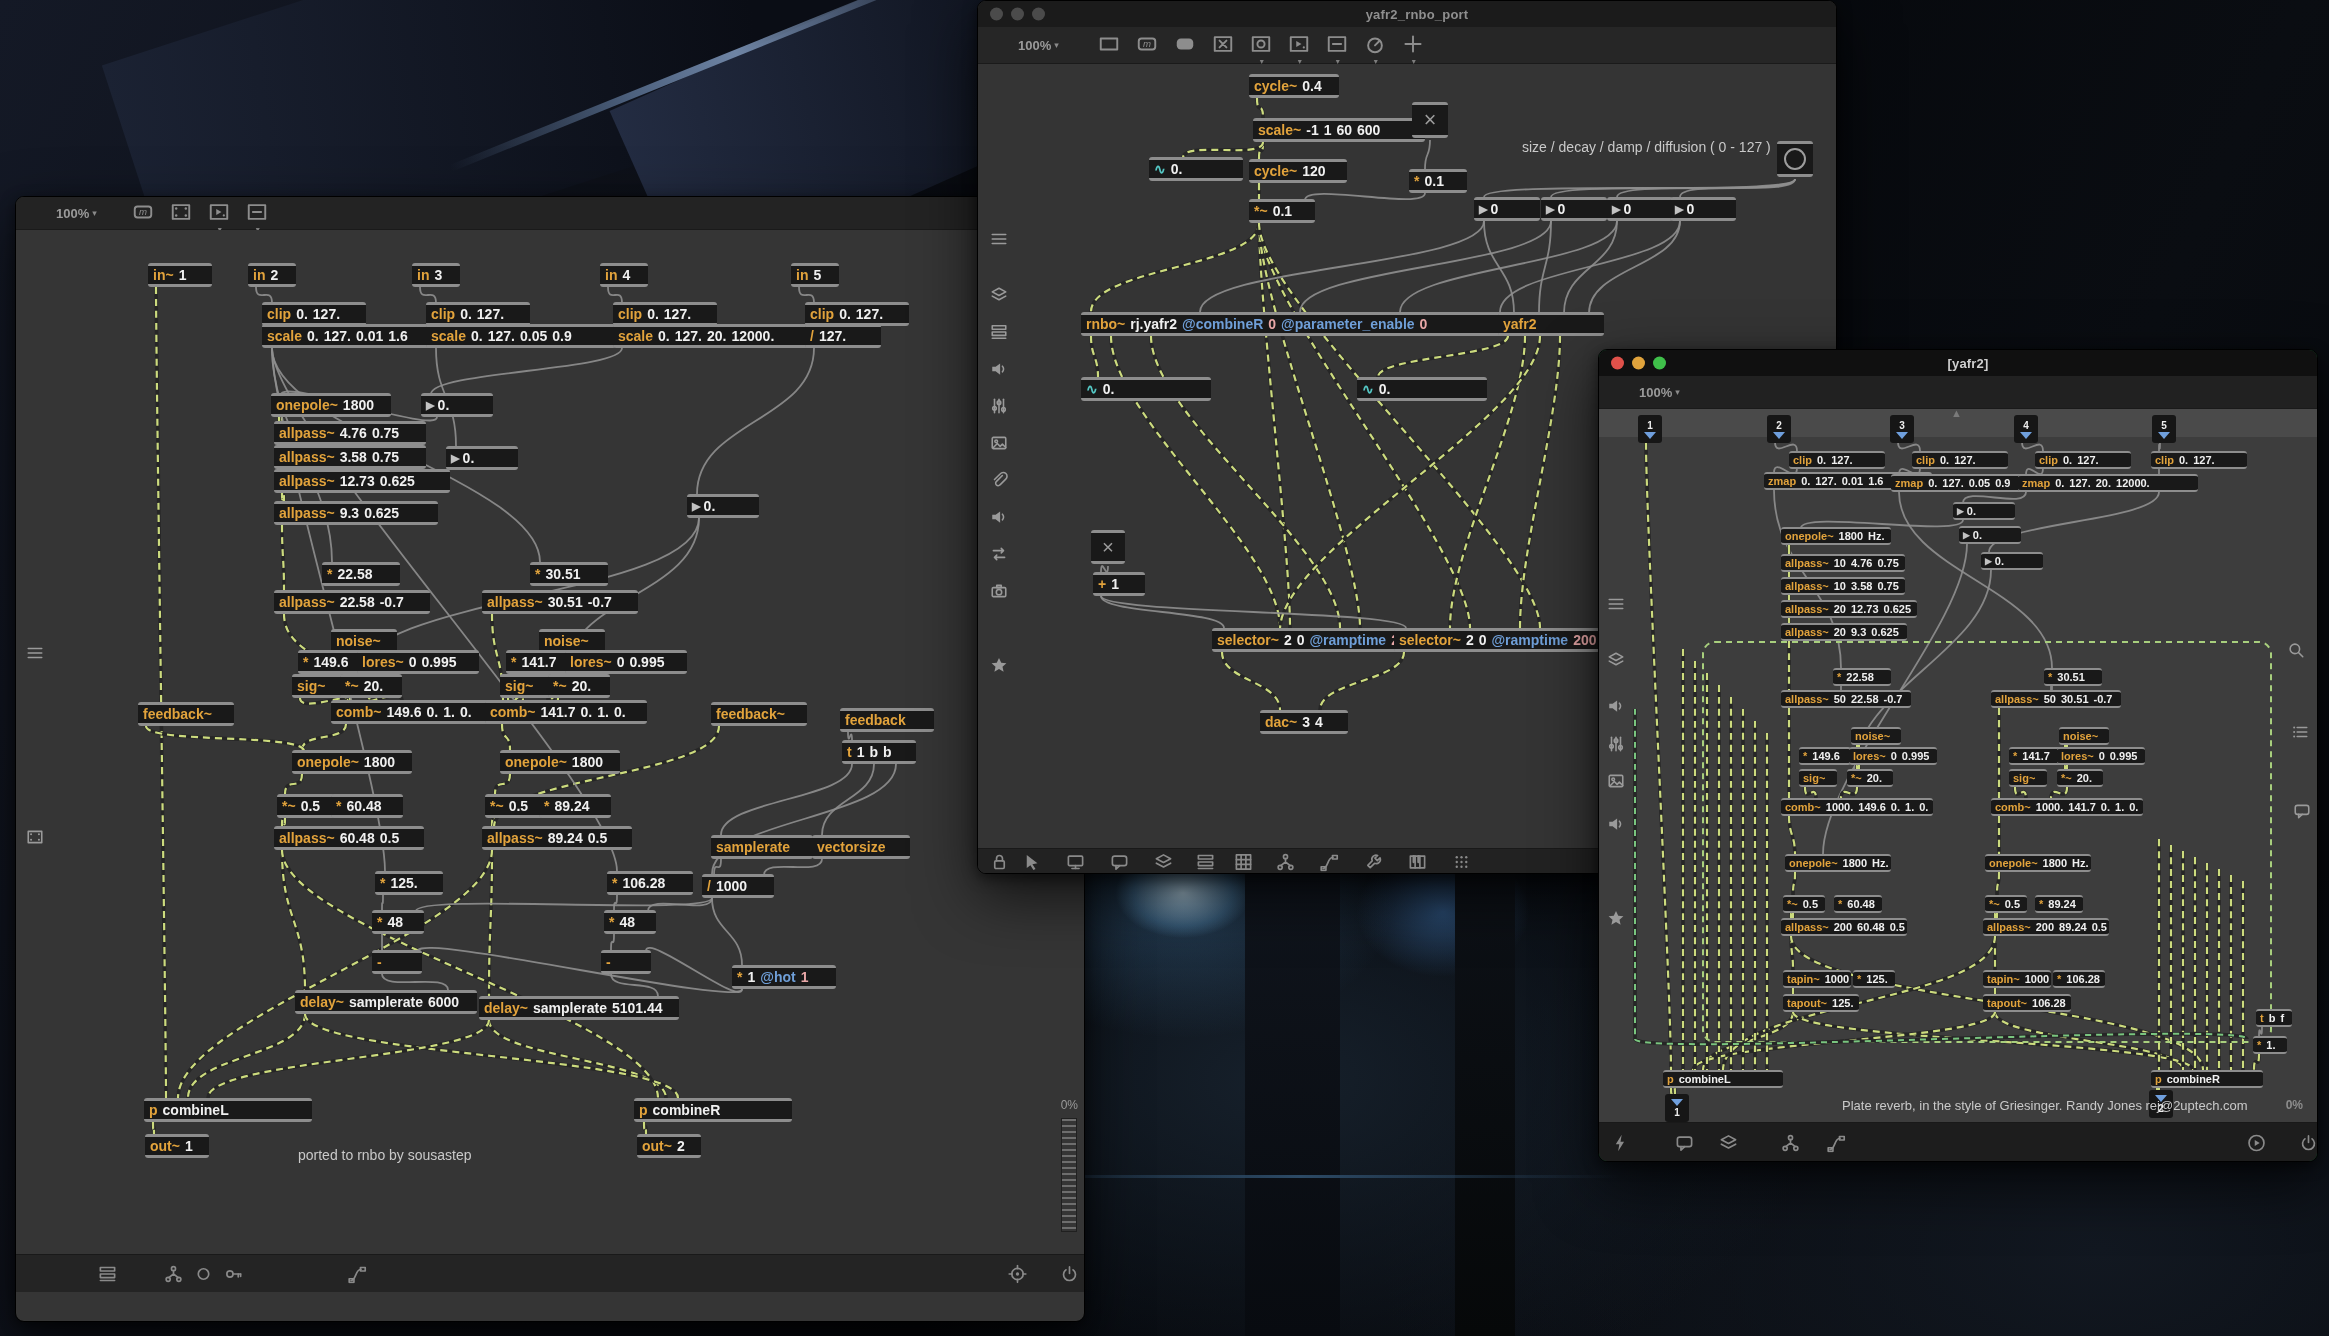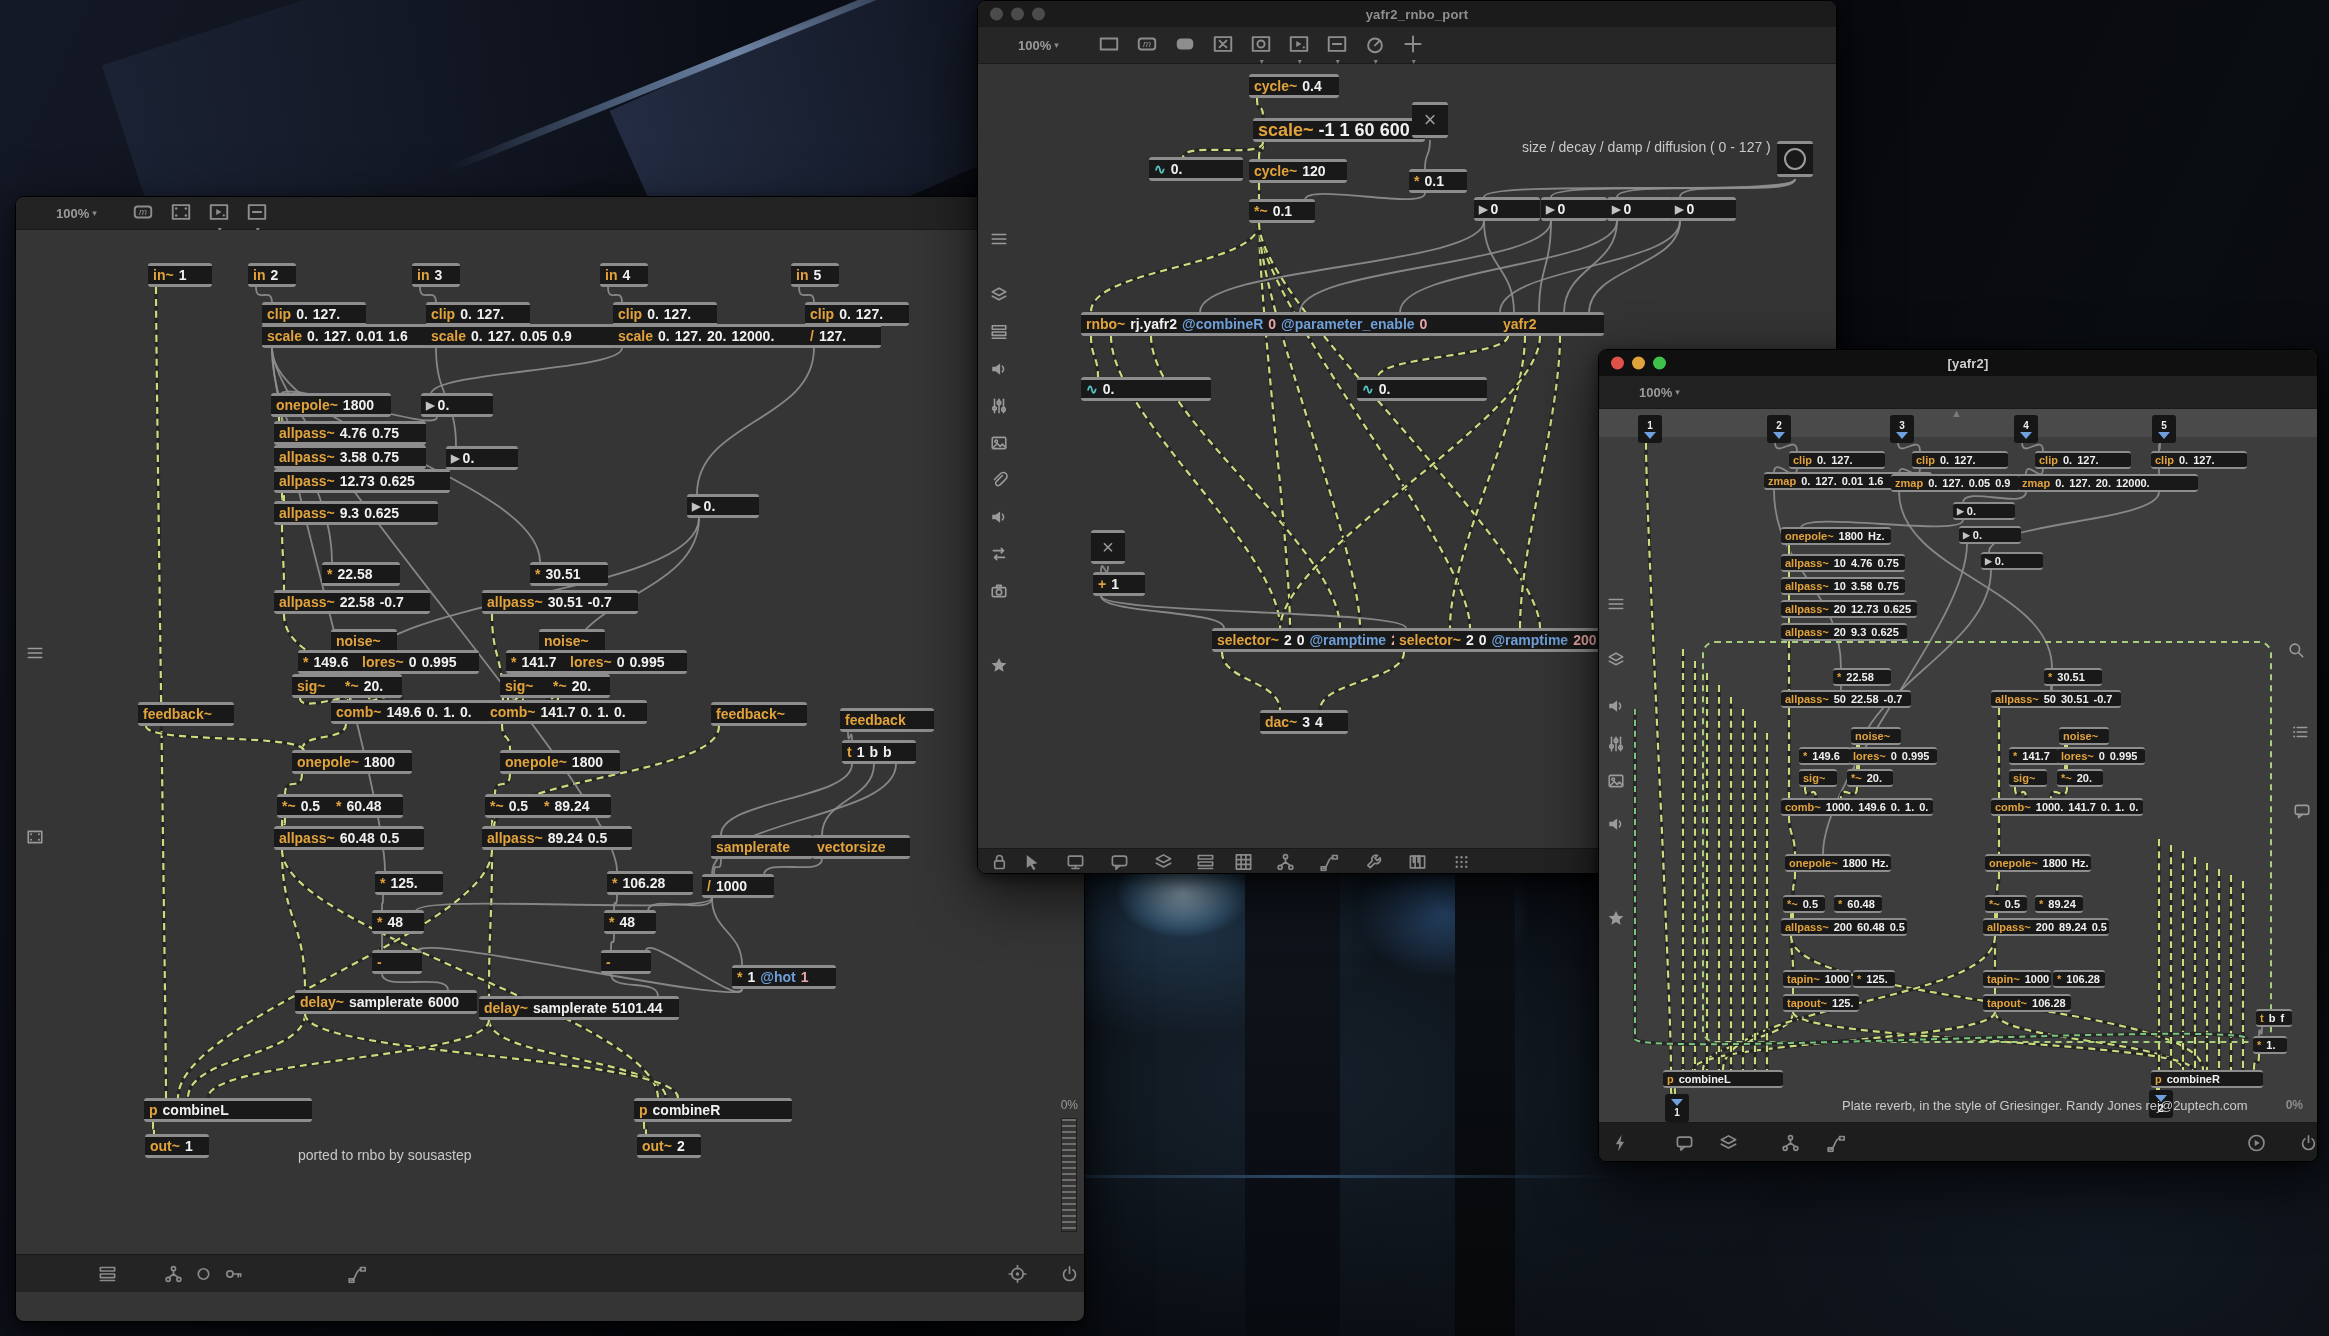--- a/index.html
+++ b/index.html
@@ -727,21 +727,21 @@
           <path d="M639 157 C 639 203, 586 203, 586 249" fill="none" stroke="#8f8f8f" stroke-width="1.8" opacity=".9"></path>
           <path d="M702 157 C 702 203, 611 203, 611 249" fill="none" stroke="#8f8f8f" stroke-width="1.8" opacity=".9"></path>
           <path d="M130 502 C 130 520, 123 490, 123 508" fill="none" stroke="#8f8f8f" stroke-width="1.8" opacity=".9"></path>
           <path d="M123 532 C 123 550, 246 546, 246 564" fill="none" stroke="#8f8f8f" stroke-width="1.8" opacity=".9"></path>
           <path d="M123 532 C 123 550, 428 546, 428 564" fill="none" stroke="#8f8f8f" stroke-width="1.8" opacity=".9"></path>
         </svg>
         <div class="box" style="left: 271px; top: 10px; width: 90px; height: 24px; font-size: 14px; line-height: 18px;">
           <span class="kw">cycle~</span>
           <span class="arg">0.4</span>
         </div>
-        <div class="box" style="left: 275px; top: 54px; width: 172px; height: 24px; font-size: 18px; line-height: 18px;">
+        <div class="box" style="left: 275px; top: 54px; width: 172px; height: 24px; font-size: 14px; line-height: 18px;">
           <span class="kw">scale~</span>
           <span class="arg">-1</span>
           <span class="arg">1</span>
           <span class="arg">60</span>
           <span class="arg">600</span>
         </div>
         <div class="box" style="left: 271px; top: 95px; width: 98px; height: 24px; font-size: 14px; line-height: 18px;">
           <span class="kw">cycle~</span>
           <span class="arg">120</span>
         </div>

